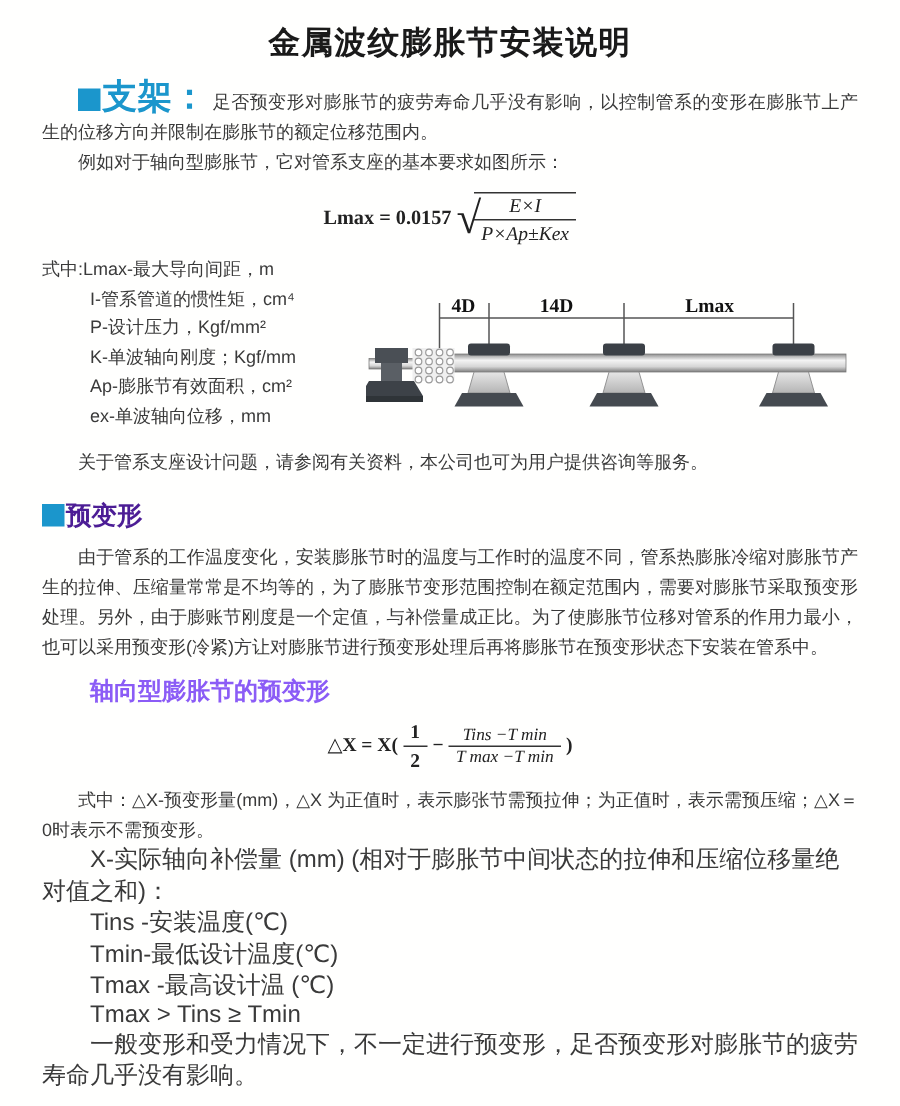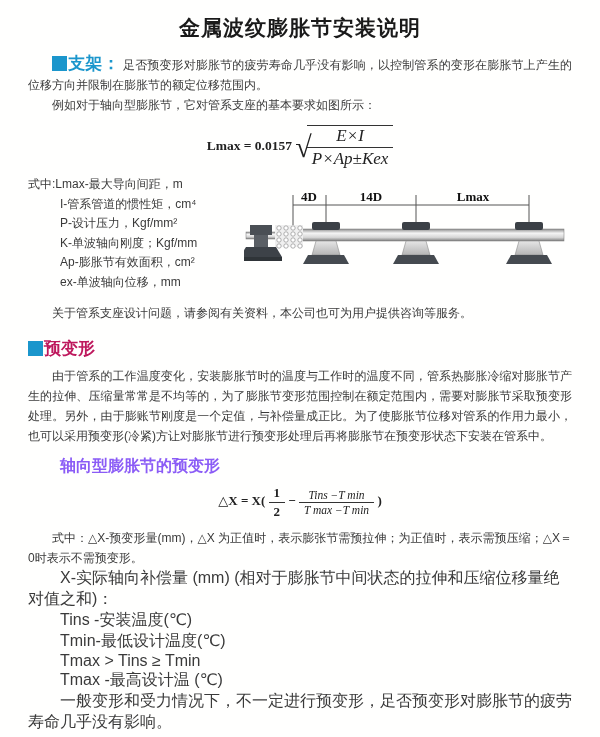--- a/index.html
+++ b/index.html
@@ -10,40 +10,40 @@
   }
   .content { padding:14px 28px 0 28px; position:relative; }
 
   .doc-title { text-align:center; font-size:21px; font-weight:bold; color:#1a1a1a; letter-spacing:1px; margin-bottom:12px; }
 
   p.body-line, .var-line, .note-line { font-size:12px; line-height:20px; color:#3a3a3a; }
   p.justify { text-align:justify; }
   .indent { text-indent:2em; }
 
   .sq { display:inline-block; width:15px; height:15px; background:#1b96cc; vertical-align:-2px; margin-right:1px; }
-  .sec-head-inline { color:#1b96cc; font-size:17px; font-weight:bold; }
-  .sec-head { font-size:17px; font-weight:bold; color:#be185d; margin:14px 0 6px 0; }
+  .sec-head-inline { color:#1b96cc; font-size:23px; font-weight:bold; }
+  .sec-head { font-size:17px; font-weight:bold; color:#4c1d95; margin:14px 0 6px 0; }
   .sub-head { color:#8b5cf6; font-weight:bold; }
   .sub-head.axial { font-size:16px; margin:10px 0 6px 32px; }
 
   .formula { font-family:"Liberation Serif","DejaVu Serif",serif; color:#222; text-align:center; }
   .formula .frac { display:inline-block; vertical-align:middle; text-align:center; }
   .formula .frac .num { display:block; border-bottom:1px solid #333; padding:0 5px 1px 5px; }
   .formula .frac .den { display:block; padding:1px 5px 0 5px; }
 
   .formula1 { margin:10px auto 6px auto; width:fit-content; font-size:13.5px; font-weight:bold; }
   .formula1 .radical { font-size:30px; font-weight:normal; vertical-align:middle; margin-right:-5px; line-height:0; }
-  .formula1 .radicand { border-top:1.5px solid #333; font-style:italic; font-weight:normal; font-size:17px; }
+  .formula1 .radicand { border-top:1.5px solid #333; font-style:italic; font-weight:normal; font-size:13px; }
   .formula1 .radicand .num { border-bottom:1px solid #333; }
 
   .vars-wrap { position:relative; min-height:128px; margin-top:2px; }
   .var-line { line-height:19.5px; }
   .var-line.ind { padding-left:32px; }
 
-  .diagram { position:absolute; top:14px; right:-18px; width:346px; height:100px; }
+  .diagram { position:absolute; top:26px; right:-18px; width:346px; height:100px; }
   .diagram svg { display:block; }
   .dim-label { font-family:"Liberation Serif","DejaVu Serif",serif; font-weight:bold; font-size:13px; fill:#111; }
 
   .formula2 { margin:8px auto 8px auto; width:fit-content; font-size:13px; font-weight:bold; }
   .formula2 .small { font-size:11.5px; font-style:italic; font-weight:normal; }
 </style>
 </head>
 <body>
 
 <div class="content">
@@ -157,17 +157,17 @@
     <span class="frac"><span class="num">1</span><span class="den">2</span></span>
     <span>−</span>
     <span class="frac small"><span class="num">Tins −T min</span><span class="den">T max −T min</span></span>
     <span>)</span>
   </div>
 
   <p class="body-line justify indent">式中：△X-预变形量(mm)，△X 为正值时，表示膨张节需预拉伸；为正值时，表示需预压缩；△X＝0时表示不需预变形。</p>
   <div class="body-line indent">X-实际轴向补偿量 (mm) (相对于膨胀节中间状态的拉伸和压缩位移量绝对值之和)：</div>
   <div class="body-line indent">Tins -安装温度(℃)</div>
   <div class="body-line indent">Tmin-最低设计温度(℃)</div>
+  <div class="body-line indent">Tmax -最高设计温 (℃)</div>
   <div class="body-line indent">Tmax &gt; Tins ≥ Tmin</div>
-  <div class="body-line indent">Tmax -最高设计温 (℃)</div>
   <div class="body-line indent">一般变形和受力情况下，不一定进行预变形，足否预变形对膨胀节的疲劳寿命几乎没有影响。</div>
 
 </div>
 
 </body></html>

